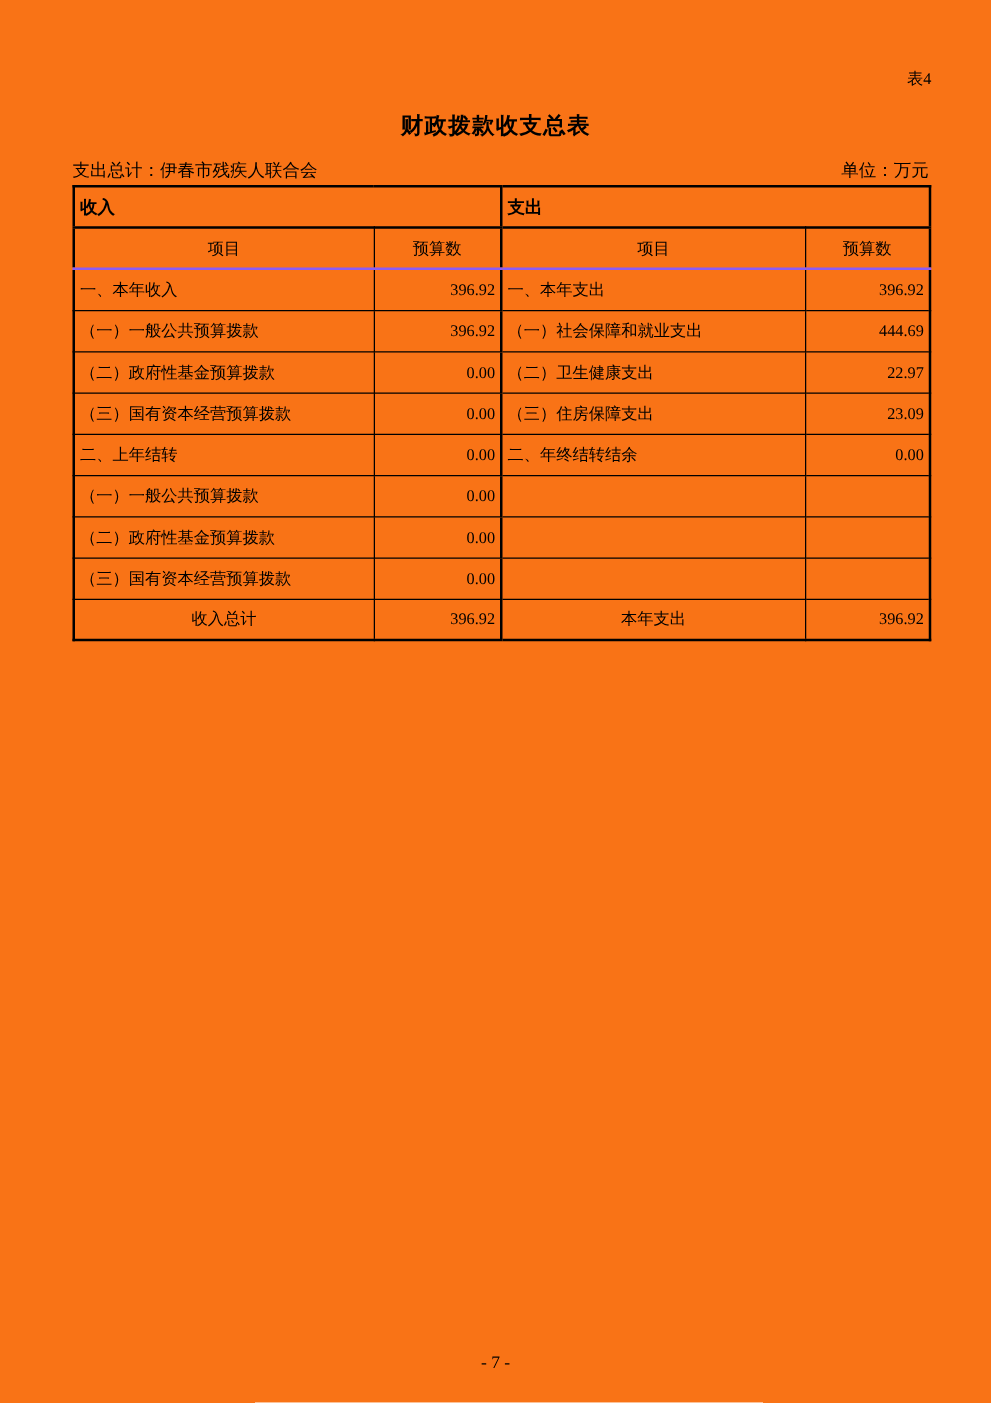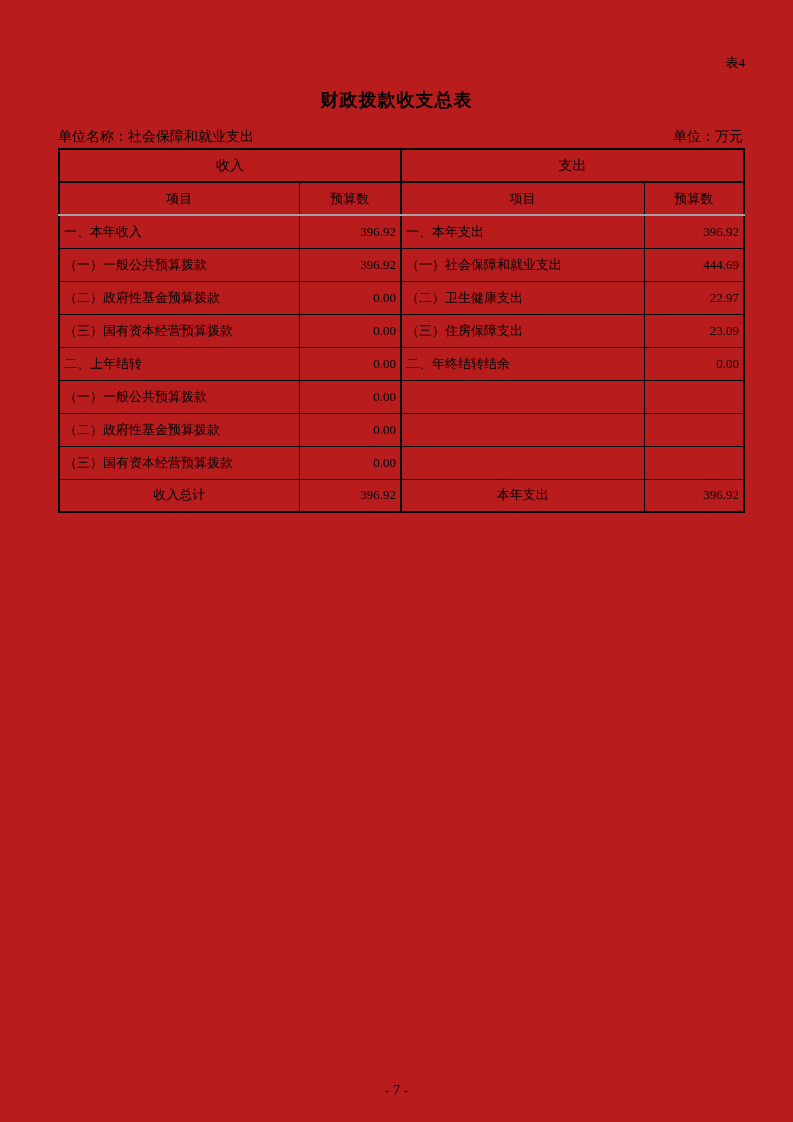--- a/index.html
+++ b/index.html
@@ -5,21 +5,21 @@
   * { margin:0; padding:0; box-sizing:border-box; }
   html, body { background:#ffffff; }
   body {
     font-family: "Liberation Serif", "DejaVu Serif", serif;
     color:#000000;
   }
   .page {
     position:relative;
     width:793px;
     height:1122px;
-    background:#b91c1c;
+    background:#f97316;
     margin:0 auto;
     overflow:hidden;
   }
   .table-tag {
     position:absolute;
     top:54px;
     right:48px;
     font-size:13px;
   }
   .doc-title {
@@ -52,22 +52,22 @@
   }
   table.budget td, table.budget th {
     border:1px solid #000;
     height:33px;
     padding:0 4px;
     font-weight:normal;
     overflow:hidden;
     white-space:nowrap;
   }
   table.budget { border:2px solid #000; }
-  tr.section-header th { text-align:center; font-size:14px; border-bottom:2px solid #000; }
-  tr.col-header th { border-bottom:2px solid #a3a3a3; }
+  tr.section-header th { text-align:left; font-size:14px; border-bottom:2px solid #000;font-weight:bold; }
+  tr.col-header th { border-bottom:2px solid #8b5cf6; }
   td.item { text-align:left; padding-left:8px; }
   td.value { text-align:right; padding-right:5px; }
   td.total-label { text-align:center; }
   .mid-divider { border-left:2px solid #000 !important; }
   .page-number {
     position:absolute;
     top:1083px;
     left:0;
     width:100%;
     text-align:center;
@@ -77,21 +77,21 @@
 </head>
 <body>
 
 <div class="page">
 
   <div class="table-tag">表4</div>
 
   <div class="doc-title">财政拨款收支总表</div>
 
   <div class="meta-row">
-    <span>单位名称：社会保障和就业支出</span>
+    <span>支出总计：伊春市残疾人联合会</span>
     <span>单位：万元</span>
   </div>
 
   <table class="budget">
     <colgroup>
       <col style="width:240px">
       <col style="width:102px">
       <col style="width:243px">
       <col style="width:100px">
     </colgroup>

